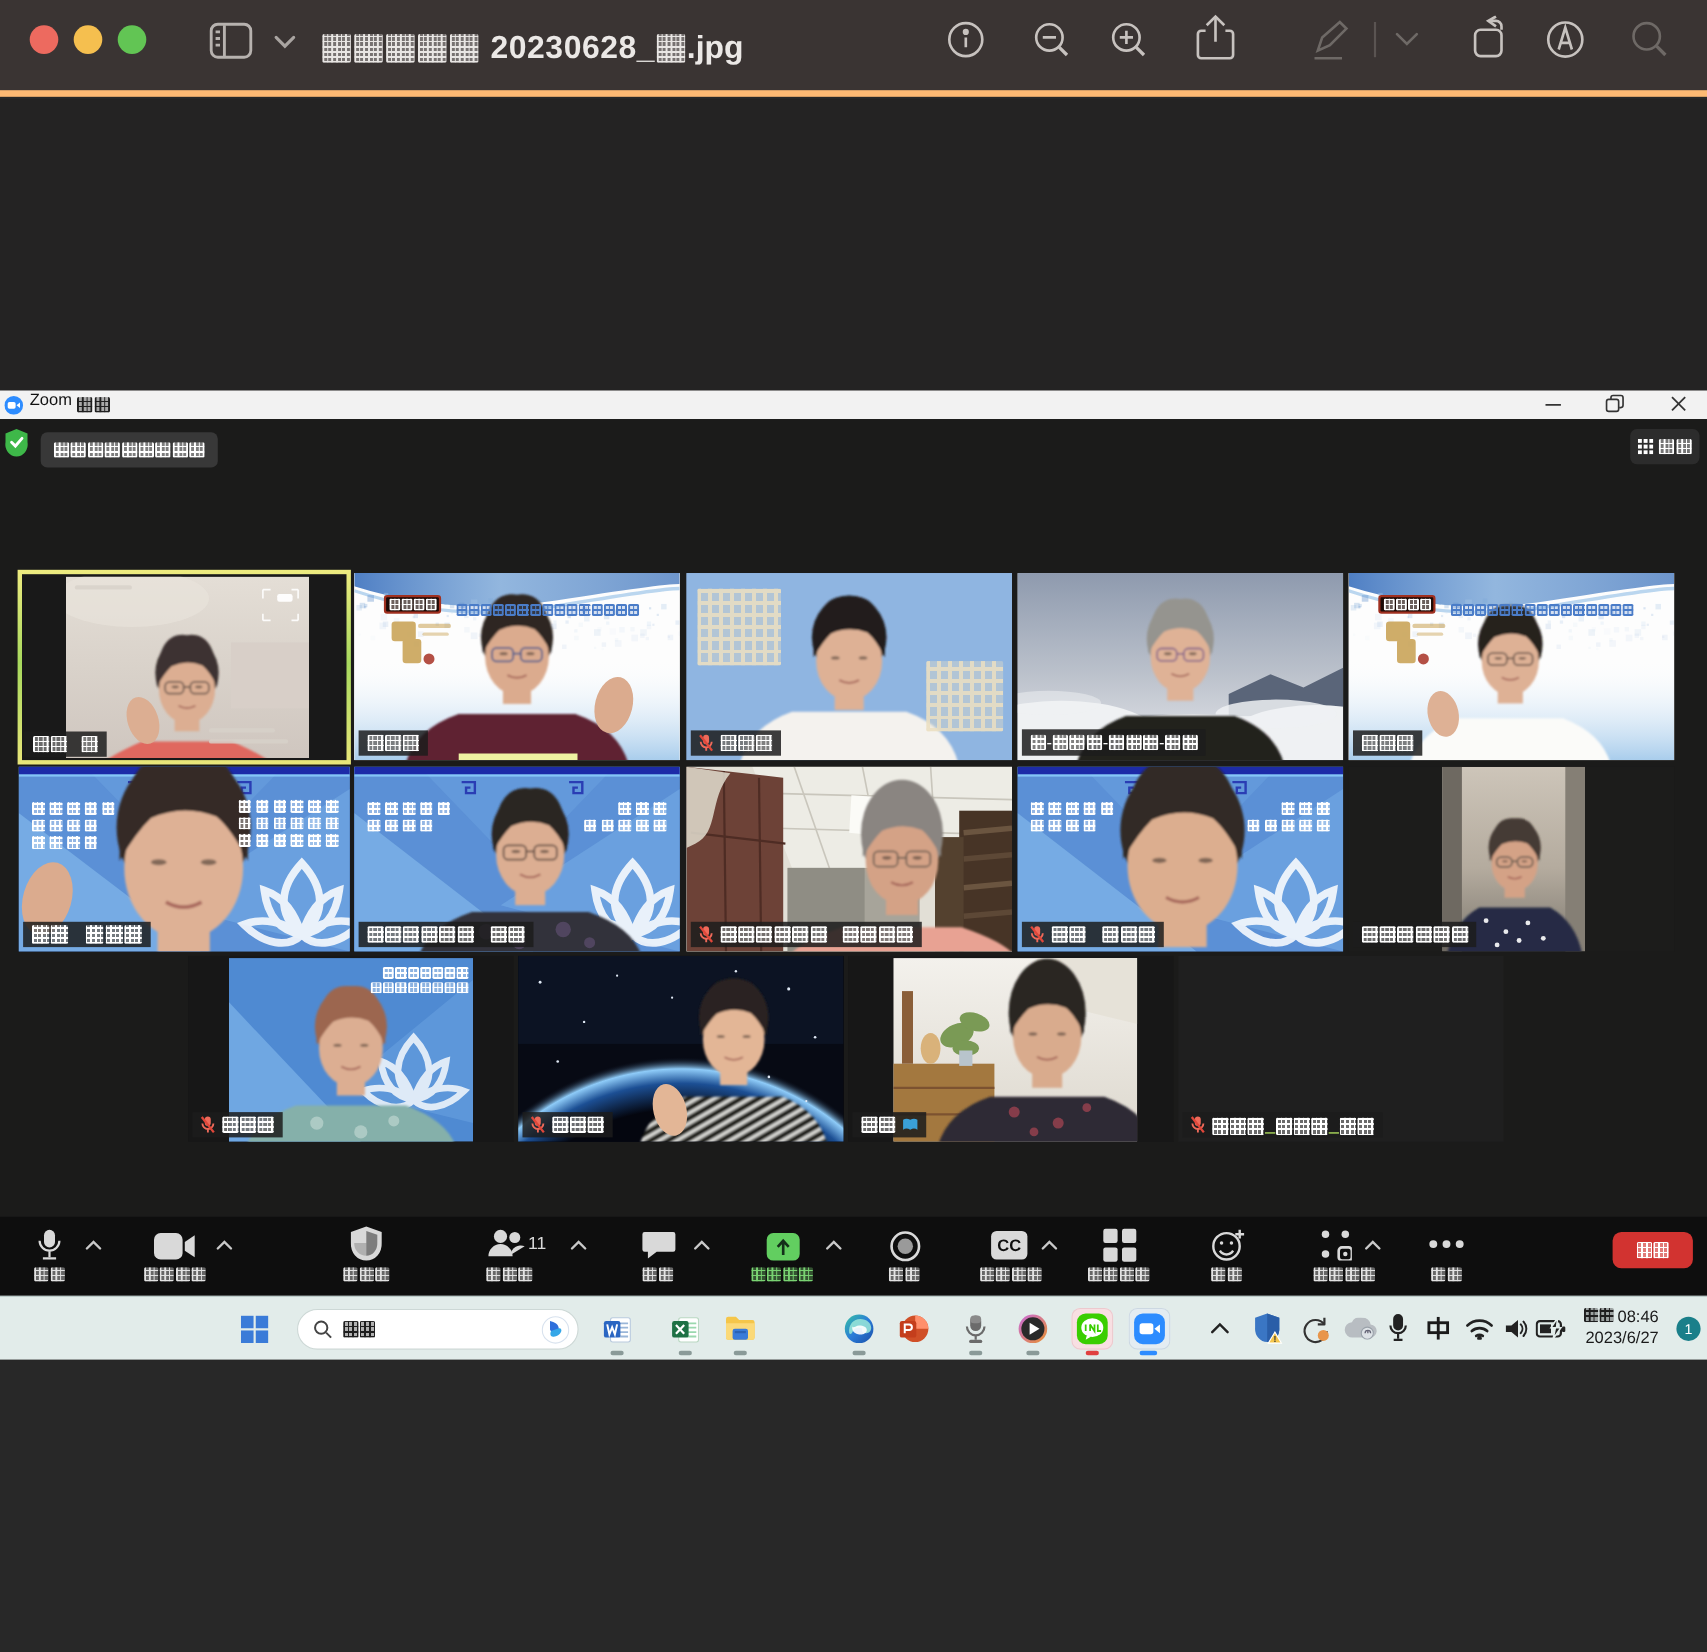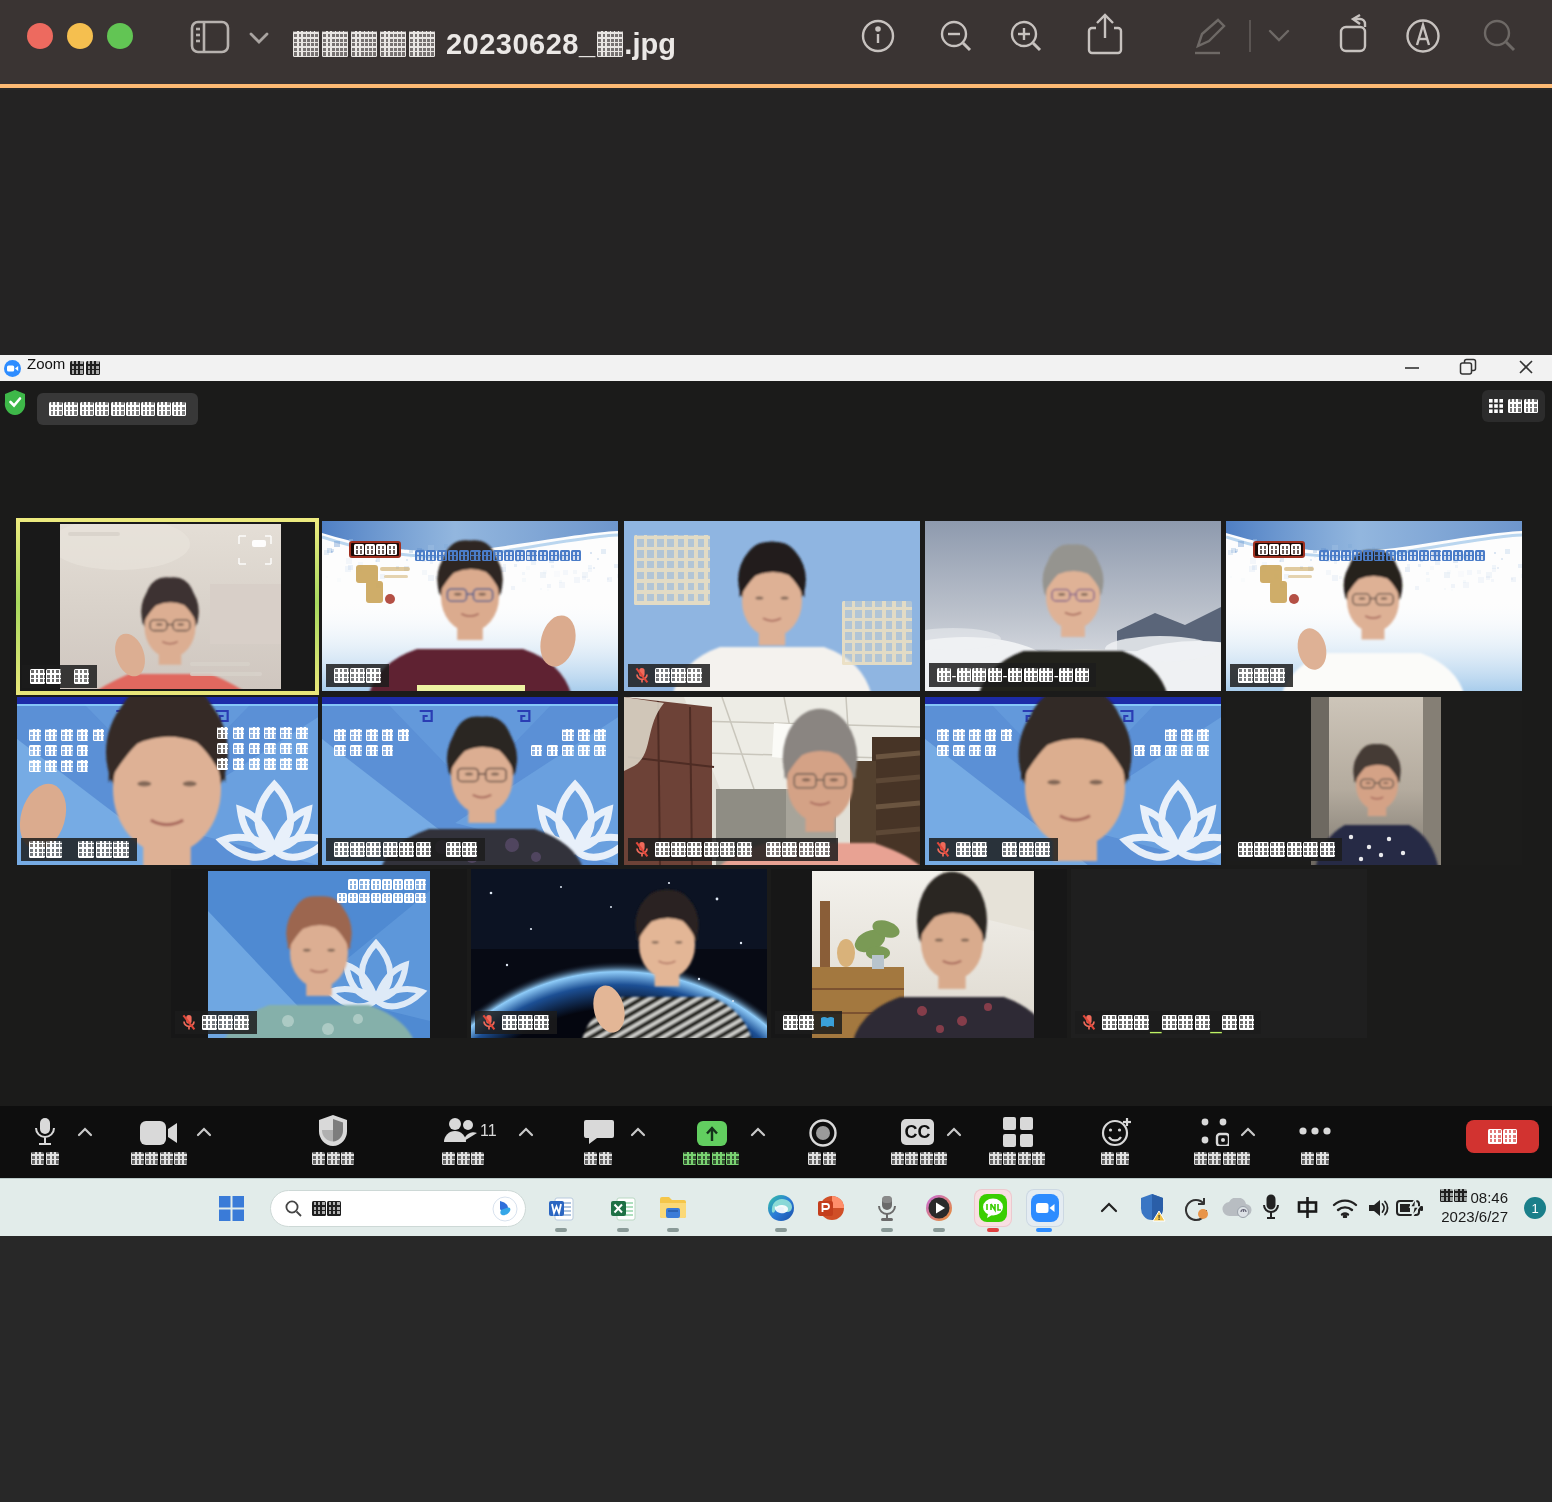--- a/index.html
+++ b/index.html
@@ -28,21 +28,21 @@
 .mic{flex:none}
 </style></head><body>
 <div id="page">
 <svg width="0" height="0" style="position:absolute">
       <defs>
         <filter id="pb" x="-20%" y="-20%" width="140%" height="140%">
           <feGaussianBlur stdDeviation="1.1"></feGaussianBlur>
         </filter>
       </defs>
     </svg>
-<div class="abs" style="left:0;top:0;width:1552px;height:88px;background:#3a3433;border-bottom:4px solid #fdba74">
+<div class="abs" style="left:0;top:0;width:1552px;height:88px;background:#3a3433;border-bottom:6px solid #fdba74">
 <div class="abs" style="left:27px;top:23px;width:26px;height:26px;border-radius:50%;background:#ed6a5f"></div>
 <div class="abs" style="left:67px;top:23px;width:26px;height:26px;border-radius:50%;background:#f5bf4f"></div>
 <div class="abs" style="left:107px;top:23px;width:26px;height:26px;border-radius:50%;background:#62c554"></div>
 <svg class="abs" style="left:190px;top:18px" width="44" height="40" viewBox="0 0 44 40" fill="none" stroke="#b7b2af" stroke-width="2.6">
 <rect x="2" y="4" width="36" height="30" rx="6"></rect>
         <line x1="14" y1="5" x2="14" y2="33"></line>
 <line x1="6" y1="11" x2="10" y2="11"></line>
         <line x1="6" y1="17" x2="10" y2="17"></line>
         <line x1="6" y1="23" x2="10" y2="23"></line>
       </svg>
@@ -1189,21 +1189,21 @@
       </div>
     </div>
 <div class="abs" style="left:1071px;top:869px;width:296px;height:169px;background:#1f1f1f;overflow:hidden">
       <div class="lab" style="left:4px;bottom:4px">
         <svg class="mic" width="14" height="17" viewBox="0 0 14 17">
           <rect x="4.2" y="1" width="5.4" height="8.6" rx="2.7" fill="#ef6a5a"></rect>
           <path d="M2 7.4 a5 5 0 0 0 10 0" fill="none" stroke="#ef6a5a" stroke-width="1.7"></path>
           <line x1="7" y1="12.6" x2="7" y2="15.6" stroke="#ef6a5a" stroke-width="1.7"></line>
           <line x1="1.4" y1="1.4" x2="12.4" y2="15.4" stroke="#e0473a" stroke-width="2.1"></line>
         </svg>
-        <span style="display:inline-flex;align-items:center;color:#bef264;font-size:20px"><span class="cj s16 w">
+        <span style="display:inline-flex;align-items:flex-end;color:#bef264;font-size:16px"><span class="cj s16 w">
             <i></i>
             <i></i>
             <i></i>
           </span>_<span class="cj s16 w">
             <i></i>
             <i></i>
             <i></i>
           </span>_<span class="cj s16 w">
             <i></i>
             <i></i>
@@ -1301,21 +1301,21 @@
 <svg class="abs" style="left:808px;top:12px" width="30" height="30" viewBox="0 0 30 30" fill="none" stroke="#d9d9d9" stroke-width="2.4">
         <circle cx="15" cy="15" r="12.5"></circle>
         <circle cx="15" cy="15" r="7" fill="#9a9a9a" stroke="none"></circle>
       </svg>
 <div class="abs" style="left:762px;top:46px;width:120px;display:flex;justify-content:center">
         <span class="cj s14 ly">
           <i></i>
           <i></i>
         </span>
       </div>
-<div class="abs" style="left:901px;top:13px;width:33px;height:26px;background:#d9d9d9;border-radius:5px;display:flex;align-items:center;justify-content:center;color:#0e0e0e;font-weight:bold;font-size:18px">CC</div>
+<div class="abs" style="left:901px;top:13px;width:33px;height:26px;background:#d9d9d9;border-radius:5px;display:flex;align-items:center;justify-content:center;color:#0e0e0e;font-weight:bold;font-size:15px">CC</div>
 <svg class="abs" style="left:946px;top:20px" width="16" height="12" viewBox="0 0 16 12" fill="none" stroke="#c9c9c9" stroke-width="2.2" stroke-linecap="round">
         <path d="M2 9 L8 3 L14 9"></path>
       </svg>
 <div class="abs" style="left:859px;top:46px;width:120px;display:flex;justify-content:center">
         <span class="cj s14 ly">
           <i></i>
           <i></i>
           <i></i>
           <i></i>
         </span>

